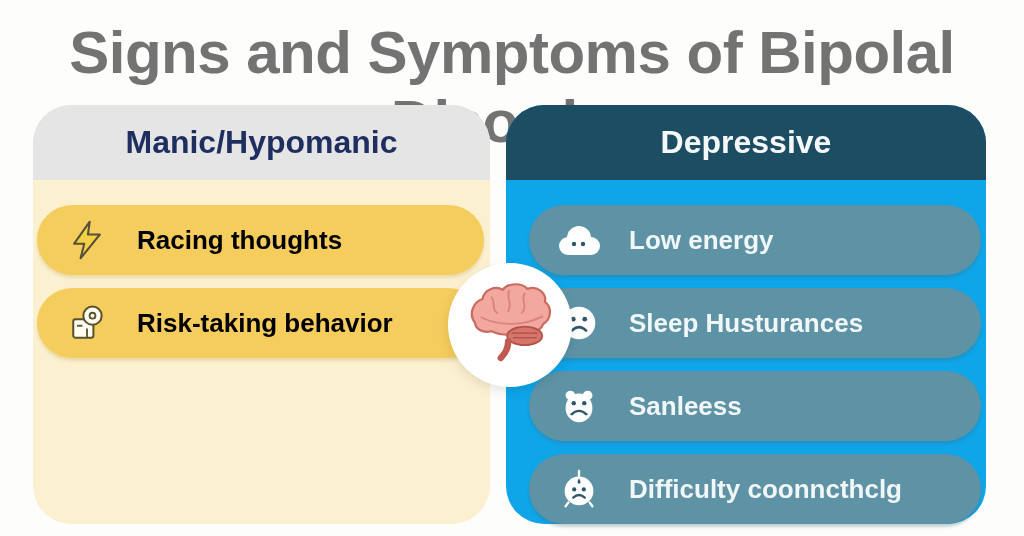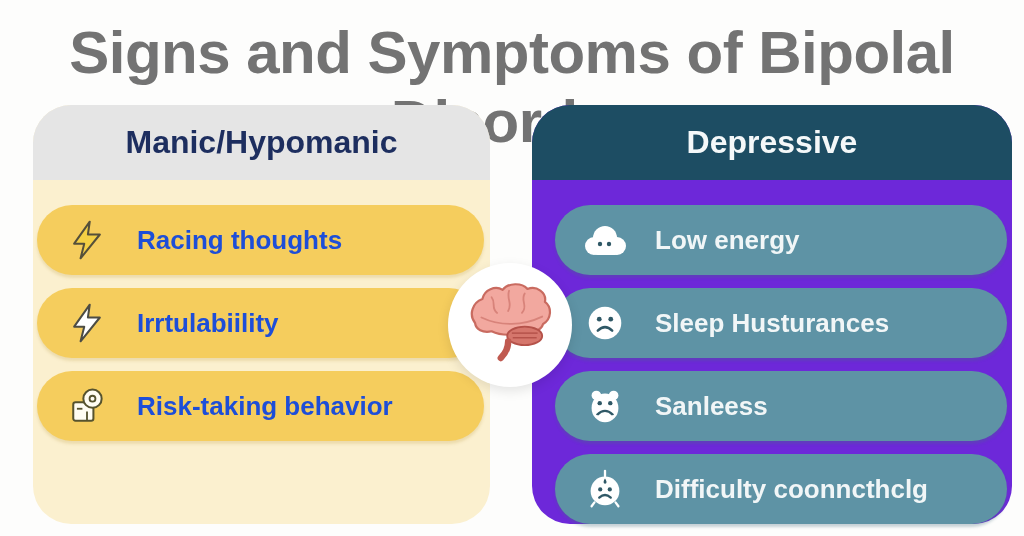--- a/index.html
+++ b/index.html
@@ -16,38 +16,38 @@
     position:absolute;top:18px;left:0;width:100%;
     text-align:center;
     font-size:60px;font-weight:800;letter-spacing:-0.5px;
     color:#737373;
   }
   .col{
     position:absolute;top:105px;height:419px;
     border-radius:38px;
   }
   .col-manic{left:33px;width:457px;background:#fbf0cf;}
-  .col-depressive{left:532px;width:480px;background:#6d28d9;}
+  .col-depressive{left:506px;width:480px;background:#0ea5e9;}
   .col-header{
     height:75px;border-radius:38px 38px 0 0;
     display:flex;align-items:center;justify-content:center;
     font-size:32px;font-weight:800;
   }
   .col-manic .col-header{background:#e5e5e5;color:#1d2e5f;}
   .col-depressive .col-header{background:#1d4d63;color:#f4f8f9;}
   .rows{display:flex;flex-direction:column;gap:13px;margin-top:25px;}
   .col-manic .rows{padding:0 6px 0 4px;}
   .col-depressive .rows{padding:0 5px 12px 23px;}
   .pill{
     height:70px;border-radius:35px;
     display:flex;align-items:center;
     padding-left:24px;gap:24px;
   }
   .col-manic .pill{
-    background:#f5cd5d;color:#1d4ed8;
+    background:#f5cd5d;color:#000000;
     box-shadow:0 3px 3px rgba(190,160,70,0.25);
   }
   .col-depressive .pill{
     background:#5e93a5;color:#f1f6f7;
     box-shadow:0 3px 3px rgba(70,110,125,0.30);
   }
   .icon-box{
     width:52px;height:52px;flex:none;
     display:flex;align-items:center;justify-content:center;
   }
@@ -73,28 +73,20 @@
 
       <div class="pill">
         <span class="icon-box">
           <svg width="44" height="44" viewBox="0 0 48 48">
             <polygon points="27,4 10,28 21,28 17,44 38,18 25,18" fill="#f4d044" stroke="#55503a" stroke-width="2.2" stroke-linejoin="round"></polygon>
           </svg>
         </span>
         <span class="pill-label">Racing thoughts</span>
       </div>
 
-      <div class="pill">
-        <span class="icon-box">
-          <svg width="44" height="44" viewBox="0 0 48 48">
-            <polygon points="27,4 10,28 21,28 17,44 38,18 25,18" fill="#ffffff" stroke="#4c4c44" stroke-width="2.2" stroke-linejoin="round"></polygon>
-          </svg>
-        </span>
-        <span class="pill-label">Irrtulabiility</span>
-      </div>
 
 
       <div class="pill">
         <span class="icon-box">
           <svg width="44" height="44" viewBox="0 0 48 48">
             <rect x="9" y="20" width="22" height="20" rx="2.5" fill="#fffdf2" stroke="#56532e" stroke-width="2.2"></rect>
             <circle cx="30" cy="16" r="10" fill="#fffdf2" stroke="#56532e" stroke-width="2.2"></circle>
             <circle cx="30" cy="16" r="3.2" fill="none" stroke="#56532e" stroke-width="2"></circle>
             <line x1="13" y1="27" x2="19" y2="27" stroke="#56532e" stroke-width="2"></line>
             <line x1="24" y1="30" x2="24" y2="40" stroke="#56532e" stroke-width="2"></line>

